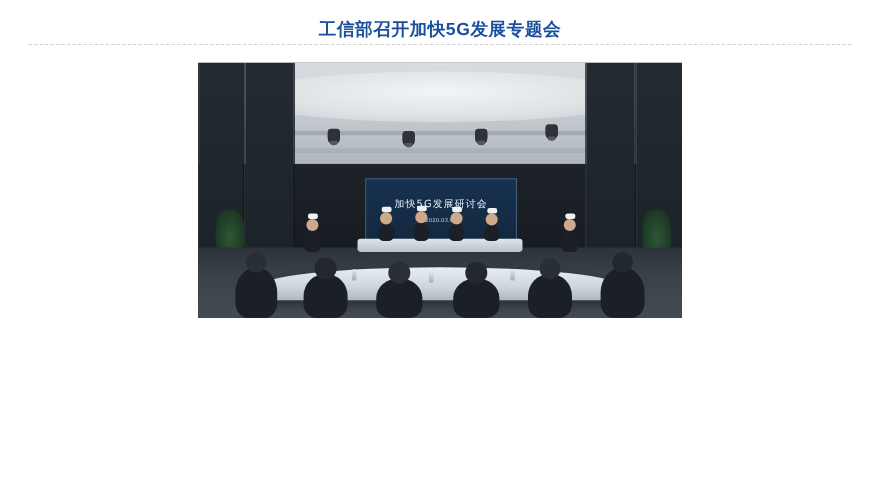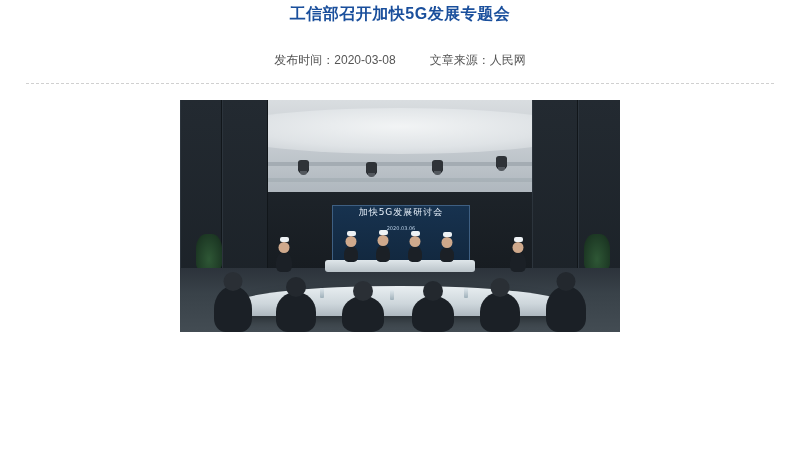--- a/index.html
+++ b/index.html
@@ -19,21 +19,21 @@
     height: 456px;
     position: relative;
     background: #fff;
     box-sizing: border-box;
   }
   .article-title {
     text-align: center;
     font-size: 16px;
     font-weight: bold;
     color: #1a4f9c;
-    padding-top: 2px;
+    padding-top: 16px;
     line-height: 24px;
     letter-spacing: 0.5px;
   }
   .meta-row {
     display: flex;
     justify-content: center;
     align-items: center;
     gap: 34px;
     font-size: 12px;
     color: #555;
@@ -127,21 +127,21 @@
   }
   .screen {
     position: absolute;
     left: 152px; top: 105px;
     width: 136px; height: 56px;
     background: linear-gradient(#17324f 0%, #12283f 100%);
     border: 1px solid #3e5f82;
     display: flex;
     flex-direction: column;
     align-items: center;
-    justify-content: flex-start;
+    justify-content: center;
     color: #e8f1fb;
   }
   .screen-title {
     font-size: 9px;
     letter-spacing: 1px;
     font-family: "DejaVu Sans", sans-serif;
   }
   .screen-sub {
     font-size: 5px;
     margin-top: 6px;
@@ -211,28 +211,20 @@
     border-radius: 1px;
   }
 </style>
 </head>
 <body>
 
 <div class="page">
 
   <div class="article-title">工信部召开加快5G发展专题会</div>
 
-  <div class="meta-row">
-    <span class="meta-item">
-      <span class="meta-label">发布时间：</span><span class="meta-value">2020-03-08</span>
-    </span>
-    <span class="meta-item">
-      <span class="meta-label">文章来源：</span><span class="meta-value">人民网</span>
-    </span>
-  </div>
 
   <hr class="divider">
 
 
   <div class="figure-wrap">
     <div class="photo">
 
       <div class="ceiling"></div>
       <div class="ceiling-strip" style="left:0; top:62px; width:100%;"></div>
       <div class="ceiling-strip" style="left:0; top:78px; width:100%; opacity:.45;"></div>

